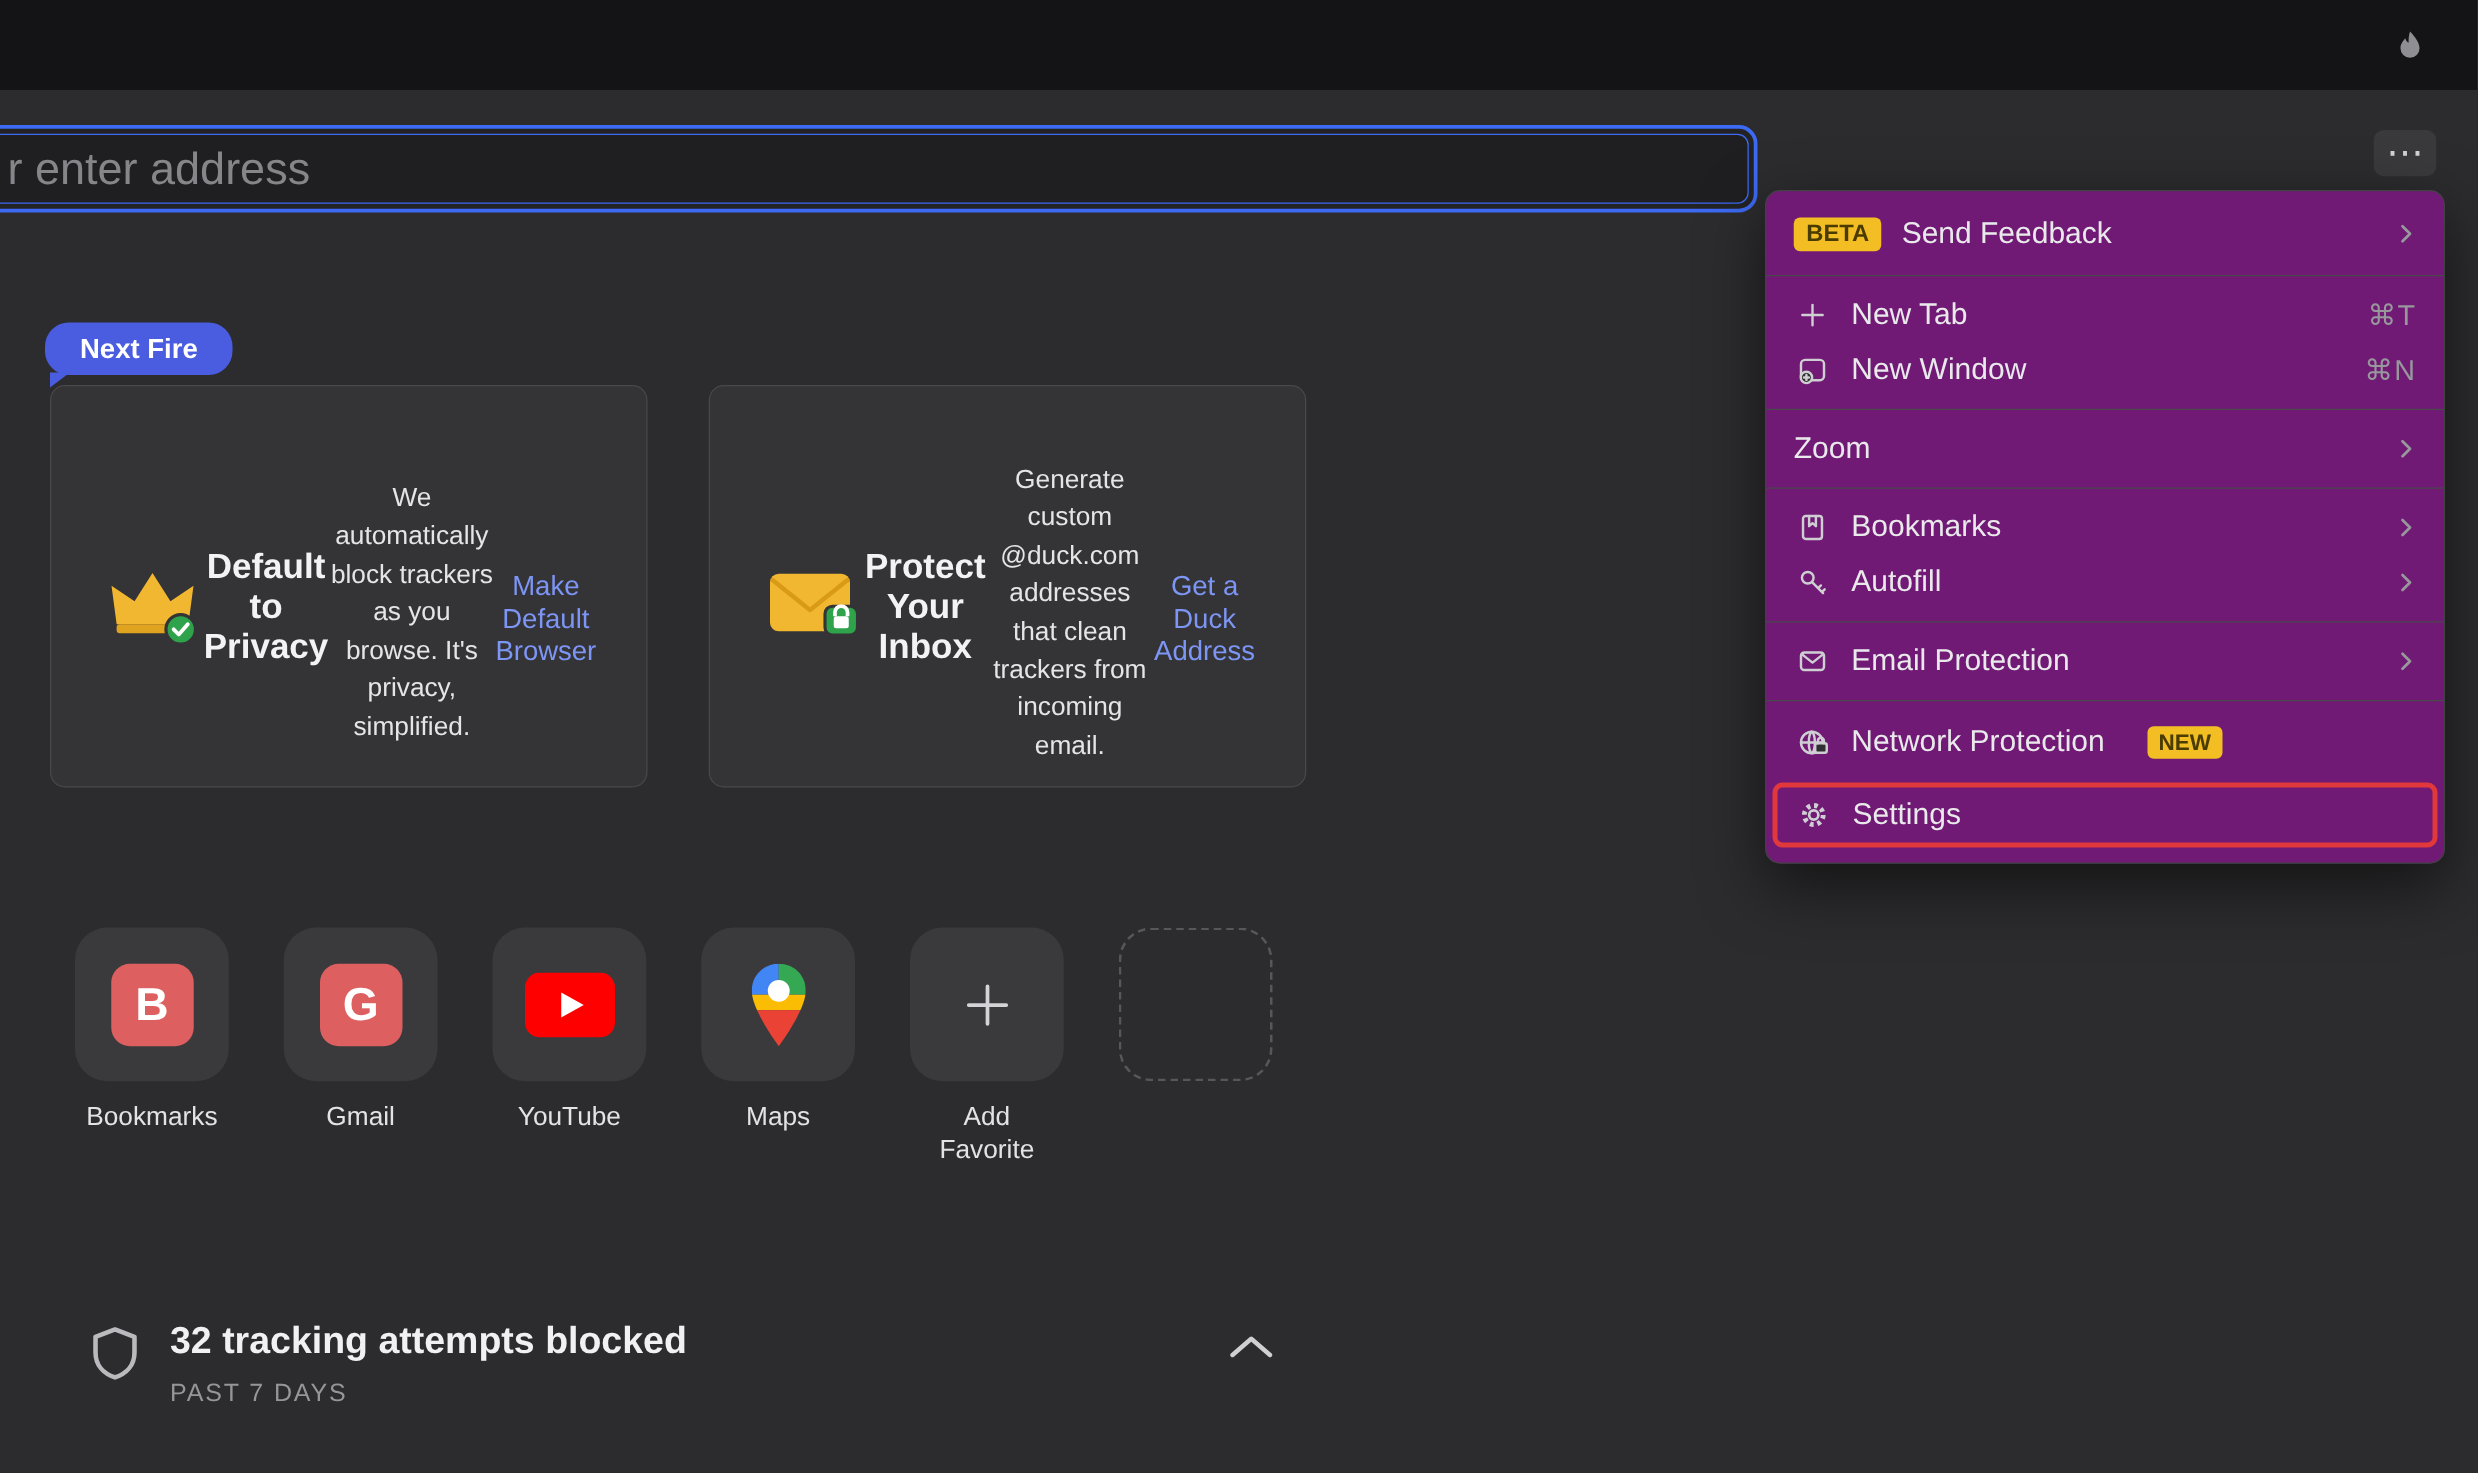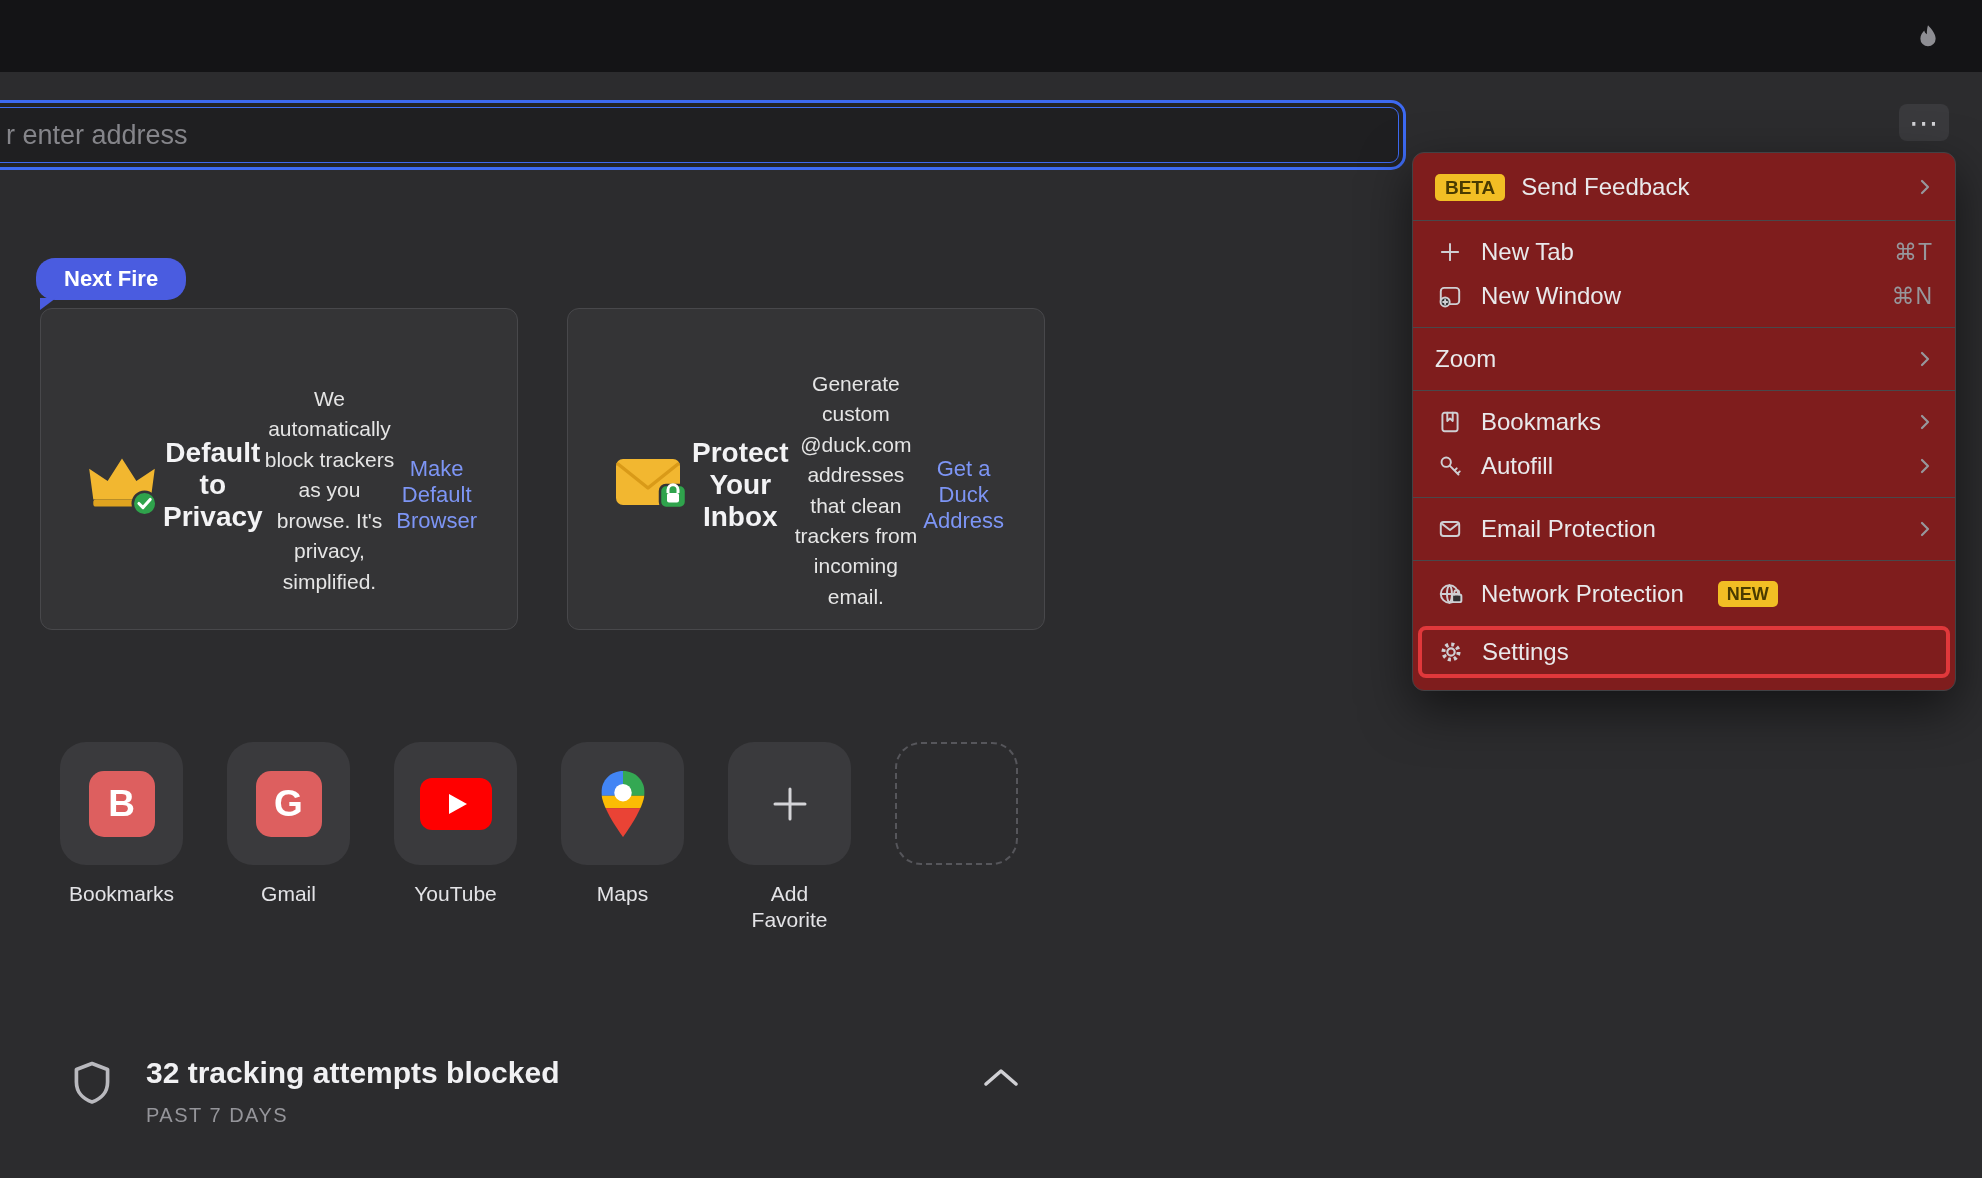--- a/index.html
+++ b/index.html
@@ -7,27 +7,27 @@
   body { font-family: "Liberation Sans", "DejaVu Sans", sans-serif; }
   .page { position:relative; width:1982px; height:1178px; background:#2c2c2e; overflow:hidden; }
 
   
   .topbar { position:absolute; top:0; left:0; right:0; height:72px; background:#141416; }
   .flame-btn { position:absolute; right:36px; top:19px; width:36px; height:36px; display:flex; align-items:center; justify-content:center; }
 
   
   .addressbar { position:absolute; left:-16px; top:100px; width:1422px; height:70px; border:3px solid #3D6AF2; border-radius:15px; padding:4px; background:#232325; }
   .addressbar .inner { width:100%; height:100%; border:1px solid #3D6AF2; border-radius:9px; background:#1f1f21; display:flex; align-items:center; padding:0 14px; }
-  .addressbar input { flex:1; background:transparent; border:none; outline:none; font-size:27px; color:#cfcfd3; font-family:inherit; }
+  .addressbar input { flex:1; background:transparent; border:none; outline:none; font-size:36px; color:#cfcfd3; font-family:inherit; }
   .addressbar input::placeholder { color:#85858a; }
 
   .menu-btn { position:absolute; left:1899px; top:104px; width:50px; height:37px; background:#3a3a3d; border-radius:8px; color:#d2d2d6; font-size:30px; display:flex; align-items:center; justify-content:center; cursor:pointer; }
 
   
-  .menu { position:absolute; left:1412px; top:152px; width:544px; background:#7f1d1d; border:1px solid #424245; border-radius:12px; box-shadow:0 18px 50px rgba(0,0,0,.55); padding:10px 0 12px; font-size:24px; color:#e9e9eb; z-index:5; }
+  .menu { position:absolute; left:1412px; top:152px; width:544px; background:#701a75; border:1px solid #424245; border-radius:12px; box-shadow:0 18px 50px rgba(0,0,0,.55); padding:10px 0 12px; font-size:24px; color:#e9e9eb; z-index:5; }
   .mi { display:flex; align-items:center; height:44px; padding:0 22px; gap:16px; cursor:pointer; }
   .mi.tall { height:48px; }
   .mi .ic { width:30px; height:30px; flex:none; display:flex; align-items:center; justify-content:center; }
   .mi .lbl { white-space:nowrap; }
   .mi .right { margin-left:auto; display:flex; align-items:center; }
   .shortcut { color:#97979c; font-size:23px; letter-spacing:1px; }
   .sep { height:1px; background:#48484b; margin:9px 0; }
   .badge { background:#F2BE24; color:#4a3b00; font-weight:700; font-size:19px; padding:4px 10px; border-radius:5px; line-height:1; }
   .badge.new { font-size:18px; padding:4px 9px; margin-left:18px; }
   .settings-wrap { margin:8px 5px 0; border:4px solid #E0383B; border-radius:8px; }
@@ -50,21 +50,21 @@
 
   
   .favorites { position:absolute; left:60px; top:742px; display:flex; gap:44px; }
   .fav { width:123px; display:flex; flex-direction:column; align-items:center; }
   .tile { width:123px; height:123px; background:#3a3a3d; border-radius:26px; display:flex; align-items:center; justify-content:center; cursor:pointer; }
   .tile.ghost { background:transparent; border:2px dashed #56565b; cursor:default; }
   .cap { margin-top:16px; font-size:21px; color:#e3e3e6; text-align:center; line-height:1.25; max-width:106px; }
   .lettertile { width:66px; height:66px; border-radius:15px; background:#DD5F5F; color:#fff; font-size:37px; font-weight:700; display:flex; align-items:center; justify-content:center; }
 
   
-  .privacy { position:absolute; left:70px; top:1056px; display:flex; gap:32px; align-items:flex-start; }
+  .privacy { position:absolute; left:70px; top:1056px; display:flex; gap:22px; align-items:flex-start; }
   .privacy h2 { font-size:30px; font-weight:700; color:#f1f1f3; }
   .privacy .sub { margin-top:14px; font-size:20px; color:#95959a; letter-spacing:1.5px; }
   .collapse { position:absolute; left:982px; top:1066px; cursor:pointer; }
 </style>
 </head>
 <body>
 
 <div class="page">
 
   <div class="topbar">

